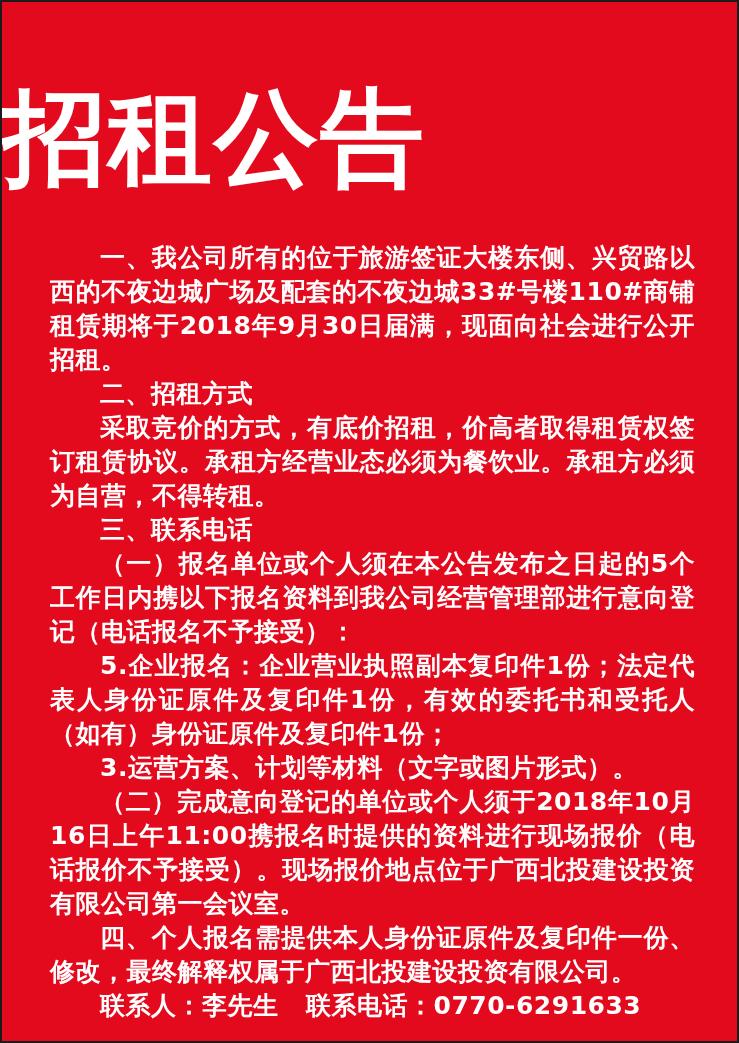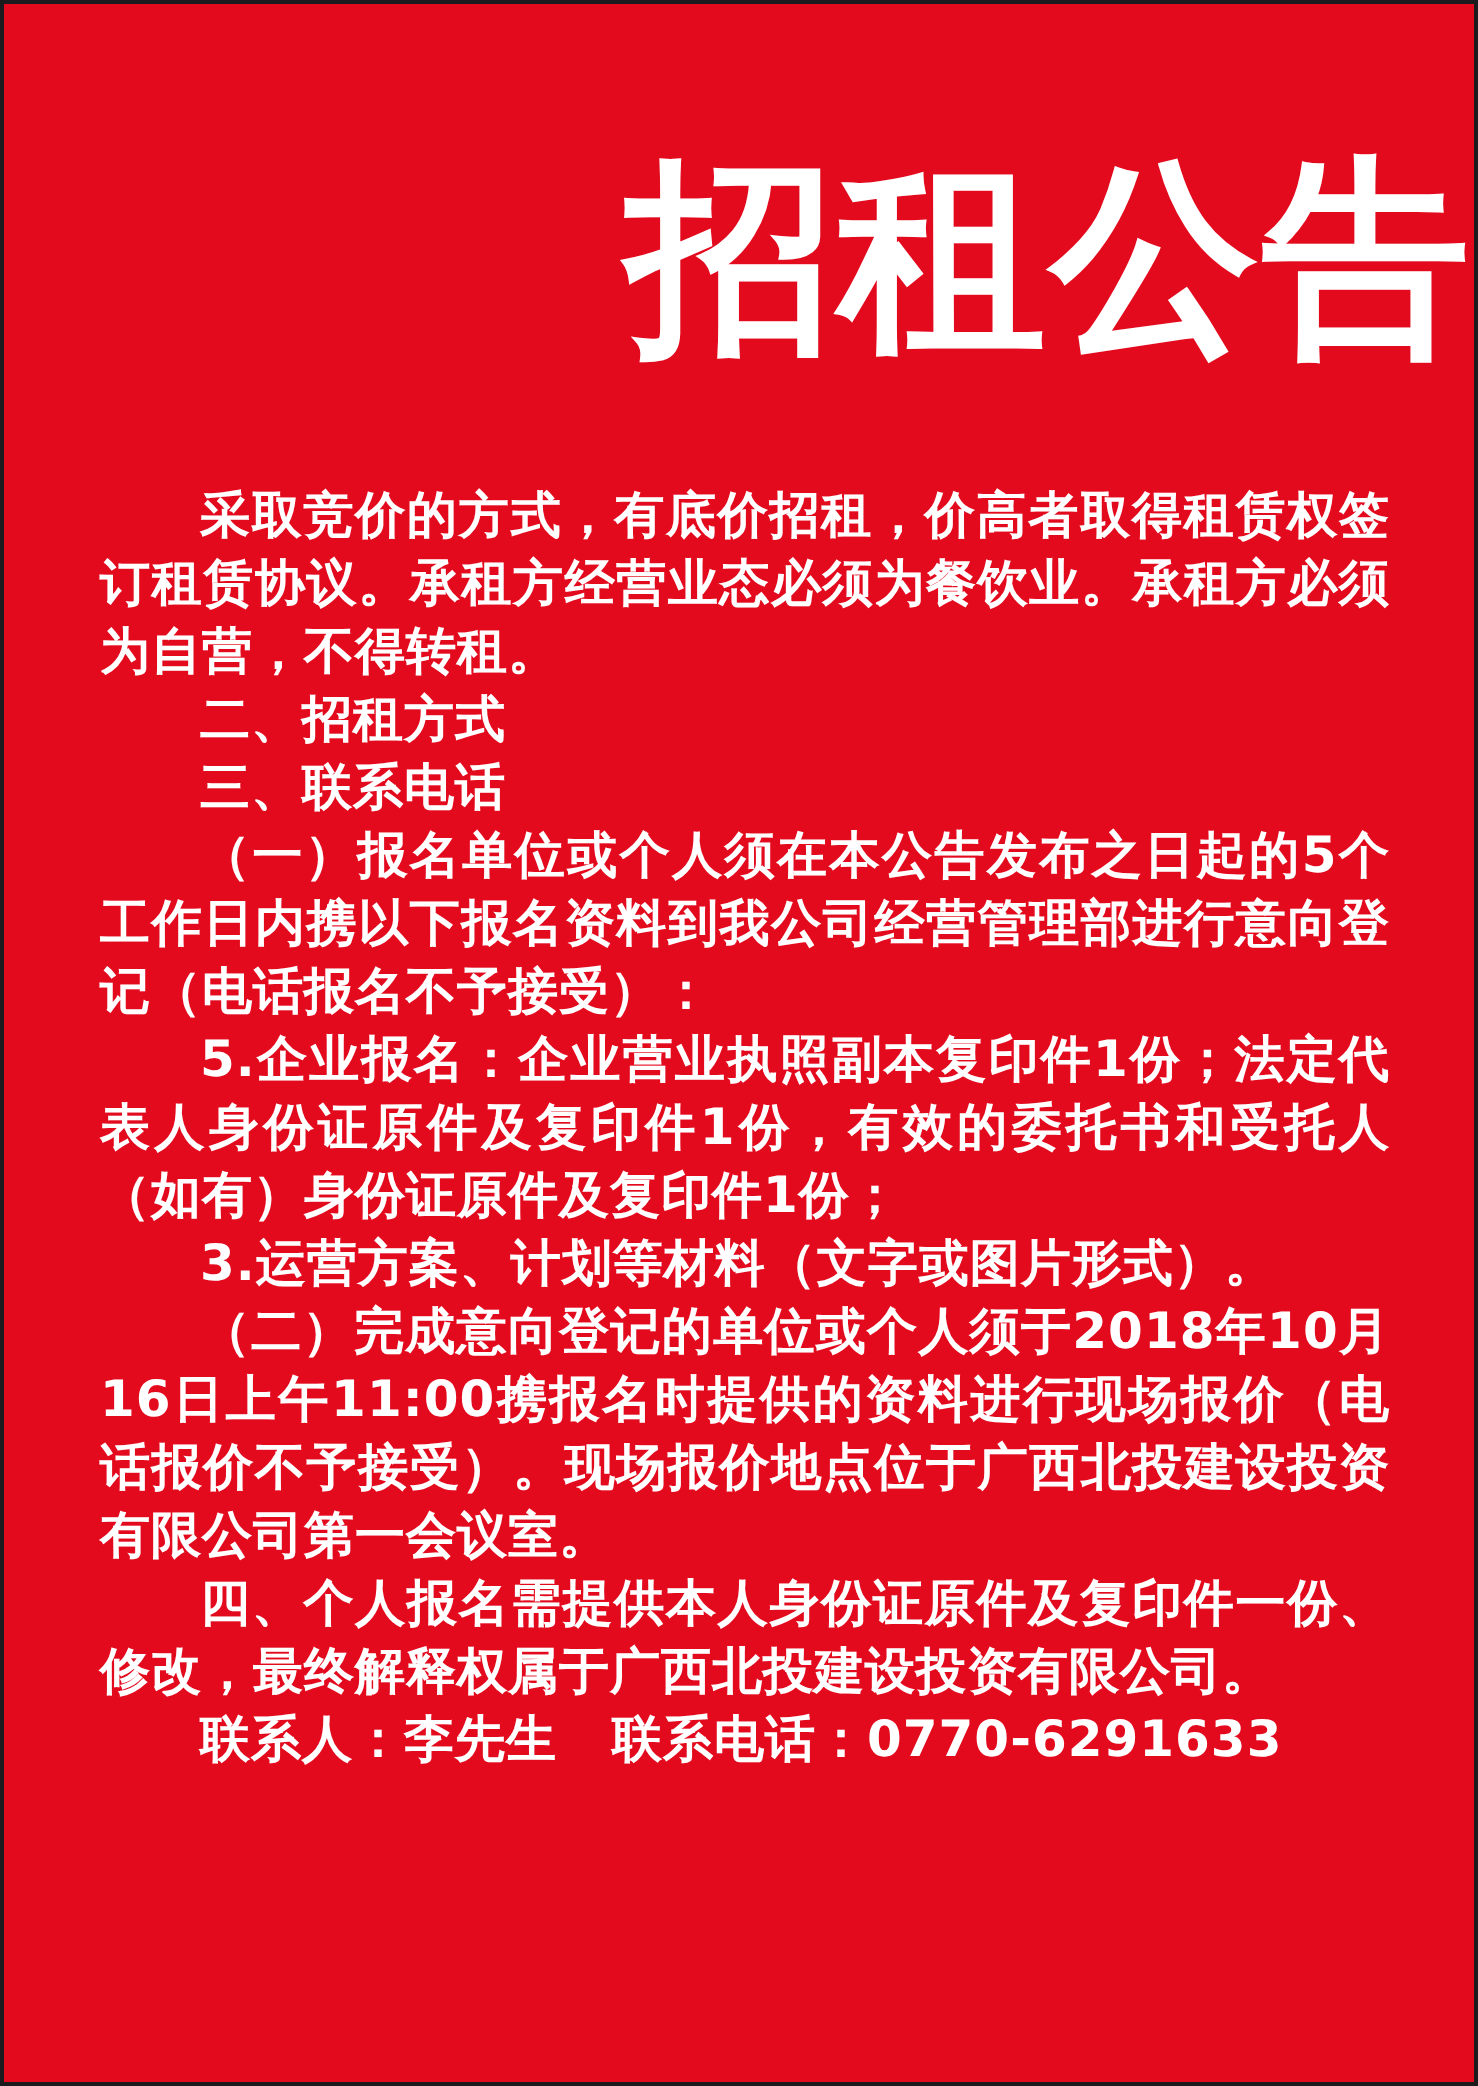--- a/index.html
+++ b/index.html
@@ -14,22 +14,22 @@
     box-sizing: border-box;
     background: var(--poster-bg, #E30A1E);
     border: 2px solid var(--poster-border, #1B1B1D);
     color: var(--poster-text, #FFFFFF);
     font-family: "DejaVu Sans", sans-serif;
     font-weight: bold;
     overflow: hidden;
   }
   .title {
     margin: 82px 0 0 0;
-    text-align: right;
-    font-family: Liberation Mono, monospace;
+    text-align: left;
+    font-family: Liberation Sans, sans-serif;
     font-weight: 900;
     font-size: 104px;
     line-height: 1.05;
     letter-spacing: 2px;
     color: var(--poster-text, #FFFFFF);
   }
   .notice-body {
     margin: 48px 42px 0 48px;
     font-size: 25px;
     line-height: 34px;
@@ -47,22 +47,23 @@
   }
 </style>
 </head>
 <body>
 
 <div class="poster">
 
   <h1 class="title">招租公告</h1>
 
   <div class="notice-body">
+    <p>一、我公司所有的位于旅游签证大楼东侧、兴贸路以西的不夜边城广场及配套的不夜边城33#号楼110#商铺租赁期将于2018年9月30日届满，现面向社会进行公开招租。</p>
+    <p>二、招租方式</p>
     <p>采取竞价的方式，有底价招租，价高者取得租赁权签订租赁协议。承租方经营业态必须为餐饮业。承租方必须为自营，不得转租。</p>
-    <p>二、招租方式</p>
     <p>三、联系电话</p>
     <p>（一）报名单位或个人须在本公告发布之日起的5个工作日内携以下报名资料到我公司经营管理部进行意向登记（电话报名不予接受）：</p>
     <p>5.企业报名：企业营业执照副本复印件1份；法定代表人身份证原件及复印件1份，有效的委托书和受托人（如有）身份证原件及复印件1份；</p>
     <p>3.运营方案、计划等材料（文字或图片形式）。</p>
     <p>（二）完成意向登记的单位或个人须于2018年10月16日上午11:00携报名时提供的资料进行现场报价（电话报价不予接受）。现场报价地点位于广西北投建设投资有限公司第一会议室。</p>
     <p>四、个人报名需提供本人身份证原件及复印件一份、修改，最终解释权属于广西北投建设投资有限公司。</p>
     <p class="contact"><span>联系人：</span><span>李先生</span><span class="contact-gap"></span><span>联系电话：</span><span>0770-6291633</span></p>
   </div>
 
 </div>

